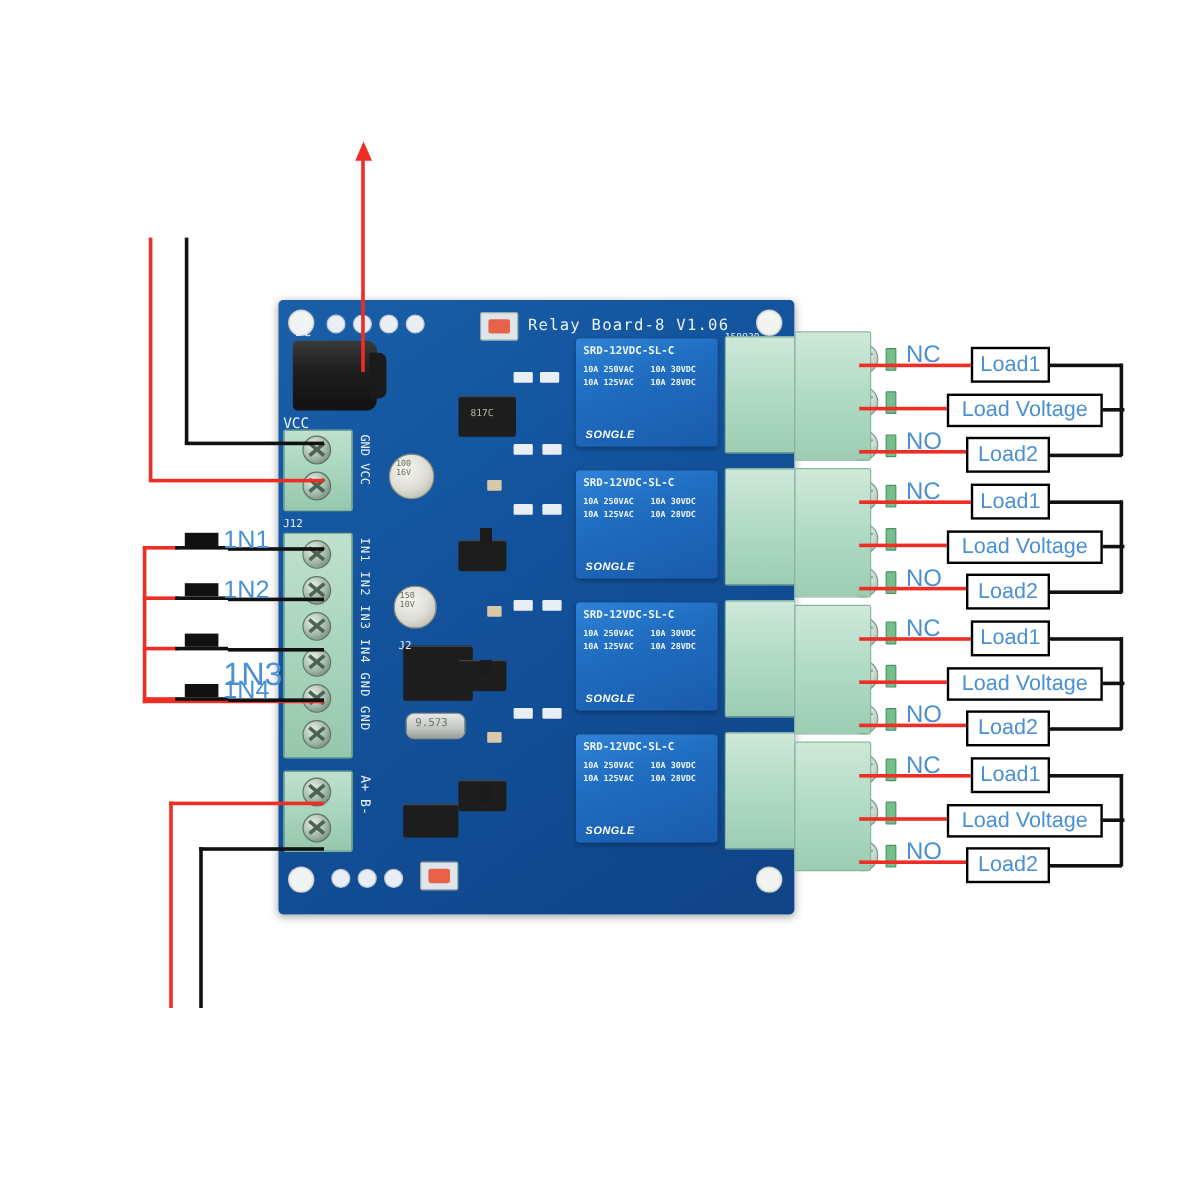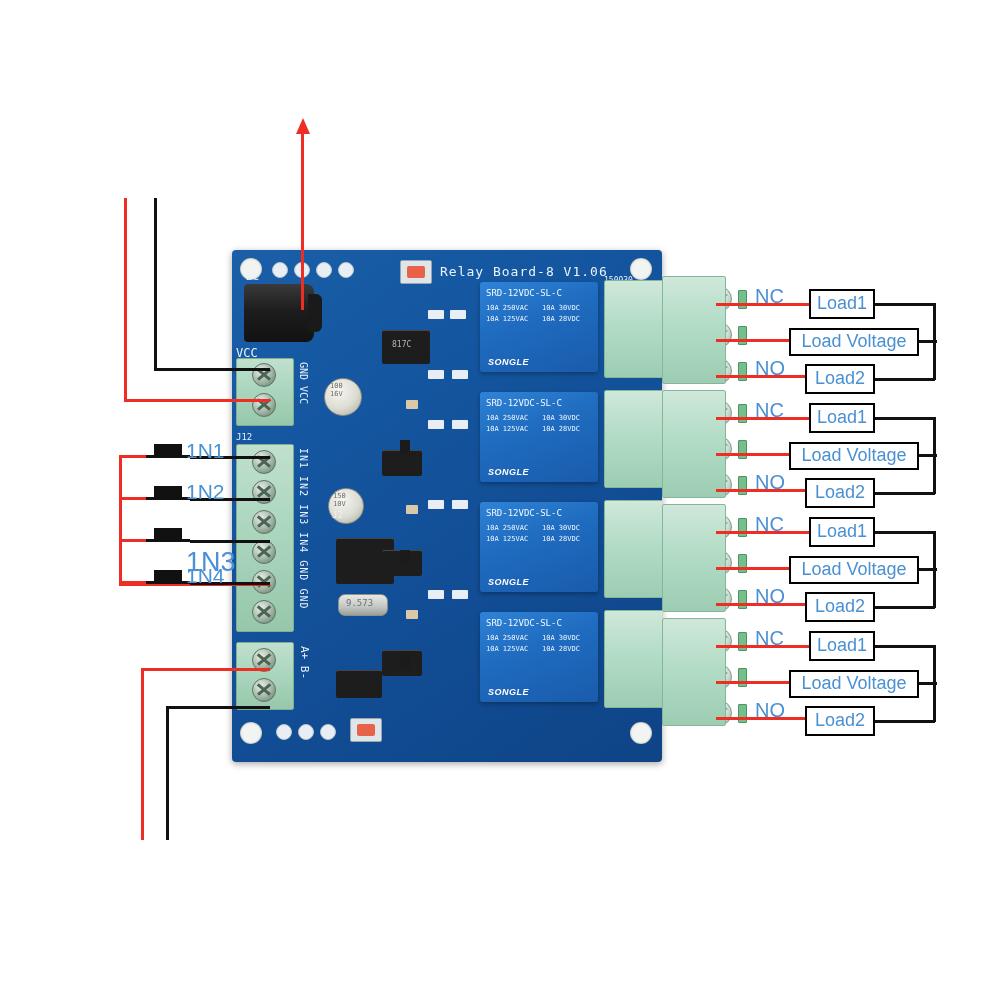--- a/index.html
+++ b/index.html
@@ -98,21 +98,21 @@
 
   
   .relay{
     position:absolute;width:118px;height:90px;
     background:linear-gradient(160deg,#2f83d6 0%,#1f6cc0 40%,#1a5bab 100%);
     border-radius:3px;
     box-shadow:0 2px 4px rgba(0,0,0,.3);
     color:#ffffff;
     overflow:hidden;
   }
-  .relay .rtxt{position:absolute;font-family:"DejaVu Sans Mono","Liberation Mono",monospace;color:#f0f7ff;}
+  .relay .rtxt{position:absolute;font-family:"DejaVu Sans Mono","Liberation Mono",monospace;color:#f0f7ff;font-weight:bold;}
   .relay .brand{
     position:absolute;left:8px;bottom:5px;font-style:italic;font-weight:bold;
     font-size:9px;letter-spacing:.5px;color:#ffffff;
   }
 
   
   .outterm{
     position:absolute;
     background:linear-gradient(180deg,#cfe8da 0%,#b3dcc6 45%,#9ccdb3 100%);
     border:1px solid #84b79a;
@@ -258,21 +258,21 @@
     <div class="silk" style="left:101px;top:243px;font-size:7px;line-height:1.1;white-space:pre-line;color:#6b6b62;">150
 10V</div>
 
     <div class="ic" style="left:150px;top:80px;width:48px;height:34px;"></div>
     <div class="silk" style="left:160px;top:90px;font-size:8px;color:#b9b9ae;">817C</div>
     <div class="ic" style="left:104px;top:288px;width:58px;height:46px;"></div>
     <div class="ic" style="left:150px;top:200px;width:40px;height:26px;"></div>
     <div class="ic" style="left:150px;top:300px;width:40px;height:26px;"></div>
     <div class="ic" style="left:150px;top:400px;width:40px;height:26px;"></div>
     <div class="ic" style="left:104px;top:420px;width:46px;height:28px;"></div>
-    <div class="silk" style="left:100px;top:260px;font-size:9px;">J2</div>
+    <div class="silk" style="left:100px;top:284px;font-size:9px;">J2</div>
 
     <div class="xtal" style="left:106px;top:344px;width:48px;height:20px;"></div>
     <div class="silk" style="left:114px;top:348px;font-size:9px;color:#6e736e;">9.573</div>
 
     <div class="tact" style="left:118px;top:468px;"></div>
     <div class="ledpad" style="left:44px;top:474px;"></div>
     <div class="ledpad" style="left:66px;top:474px;"></div>
     <div class="ledpad" style="left:88px;top:474px;"></div>
 
     <div class="smd res" style="left:196px;top:60px;width:16px;height:9px;"></div>

